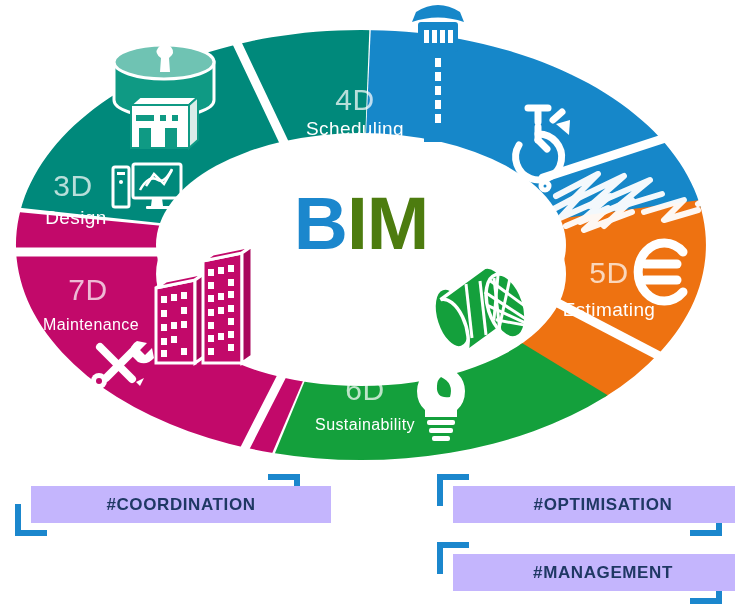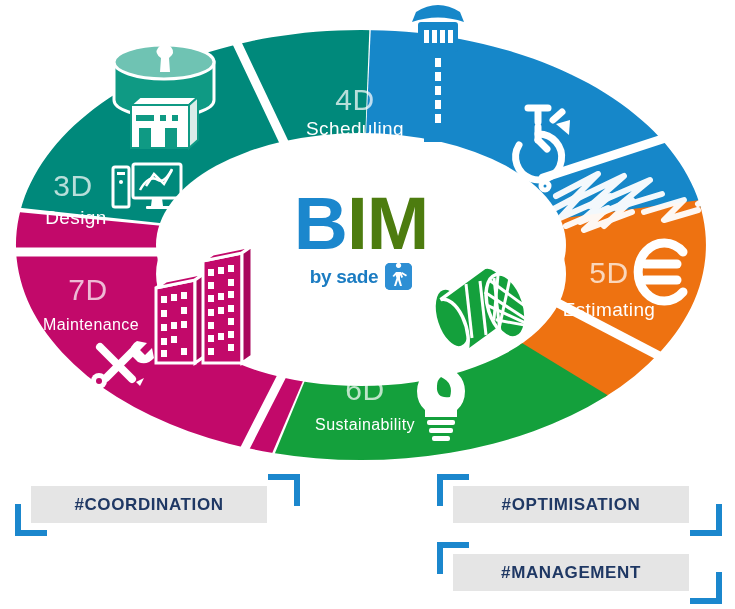--- a/index.html
+++ b/index.html
@@ -109,23 +109,23 @@
   }
   .tag-cell.c0 { left: 15px;  top: 4px; }
   .tag-cell.c1 { left: 437px; top: 4px; }
   .tag-cell.c2 { left: 15px;  top: 72px; }
   .tag-cell.c3 { left: 437px; top: 72px; }
 
   .tag-box {
     position: absolute;
     left: 16px;
     top: 12px;
-    width: 236px;
+    width: 300px;
     height: 37px;
-    background: #e5e5e5;
+    background: #c4b5fd;
     display: flex;
     align-items: center;
     justify-content: center;
   }
   .tag-text {
     font-family: "Liberation Sans", sans-serif;
     font-weight: bold;
     font-size: 17px;
     letter-spacing: 0.6px;
     color: #1f3864;
@@ -399,31 +399,20 @@
         <path d="M152,198 l10,0 l1,8 l-12,0 Z" fill="#ffffff"></path>
         <rect x="146" y="206" width="24" height="3" rx="1" fill="#ffffff"></rect>
         <path d="M173,206 l14,0 l0,4" fill="none" stroke="#ffffff" stroke-width="2.5"></path>
         <ellipse cx="188" cy="212" rx="5" ry="3.5" fill="#ffffff"></ellipse>
       </g>
     </svg>
   </div>
 
   <div class="center-logo">
     <div class="bim-word"><span class="bim-b">B</span><span class="bim-im">IM</span></div>
-    <div class="bysade-row">
-      <span class="bysade-text">by sade</span>
-      <span class="sade-mark">
-        <svg width="27" height="27" viewBox="0 0 27 27">
-          <rect x="0" y="0" width="27" height="27" rx="5" fill="#2e8fd4"></rect>
-          <path d="M13.5,5 a2.6,2.6 0 1 1 0.1,0 Z
-                   M11,9 l5,0 l2,5 l-1.5,1 l-1.5,-3 l0,4 l2,7 l-2,0 l-2,-6 l-2,6 l-2,0 l2.5,-8 l-1,-3 l-1.5,2 l-1.5,-1 Z" fill="#ffffff"></path>
-          <path d="M17,9 l5,3 l-1,1.6 l-5,-3 Z" fill="#ffffff"></path>
-        </svg>
-      </span>
-    </div>
   </div>
 
   <div class="tags">
 
     <div class="tag-cell c0 left">
       <span class="bracket br-a"></span>
       <span class="bracket br-b"></span>
       <div class="tag-box">
         <span class="tag-text">#COORDINATION</span>
       </div>

